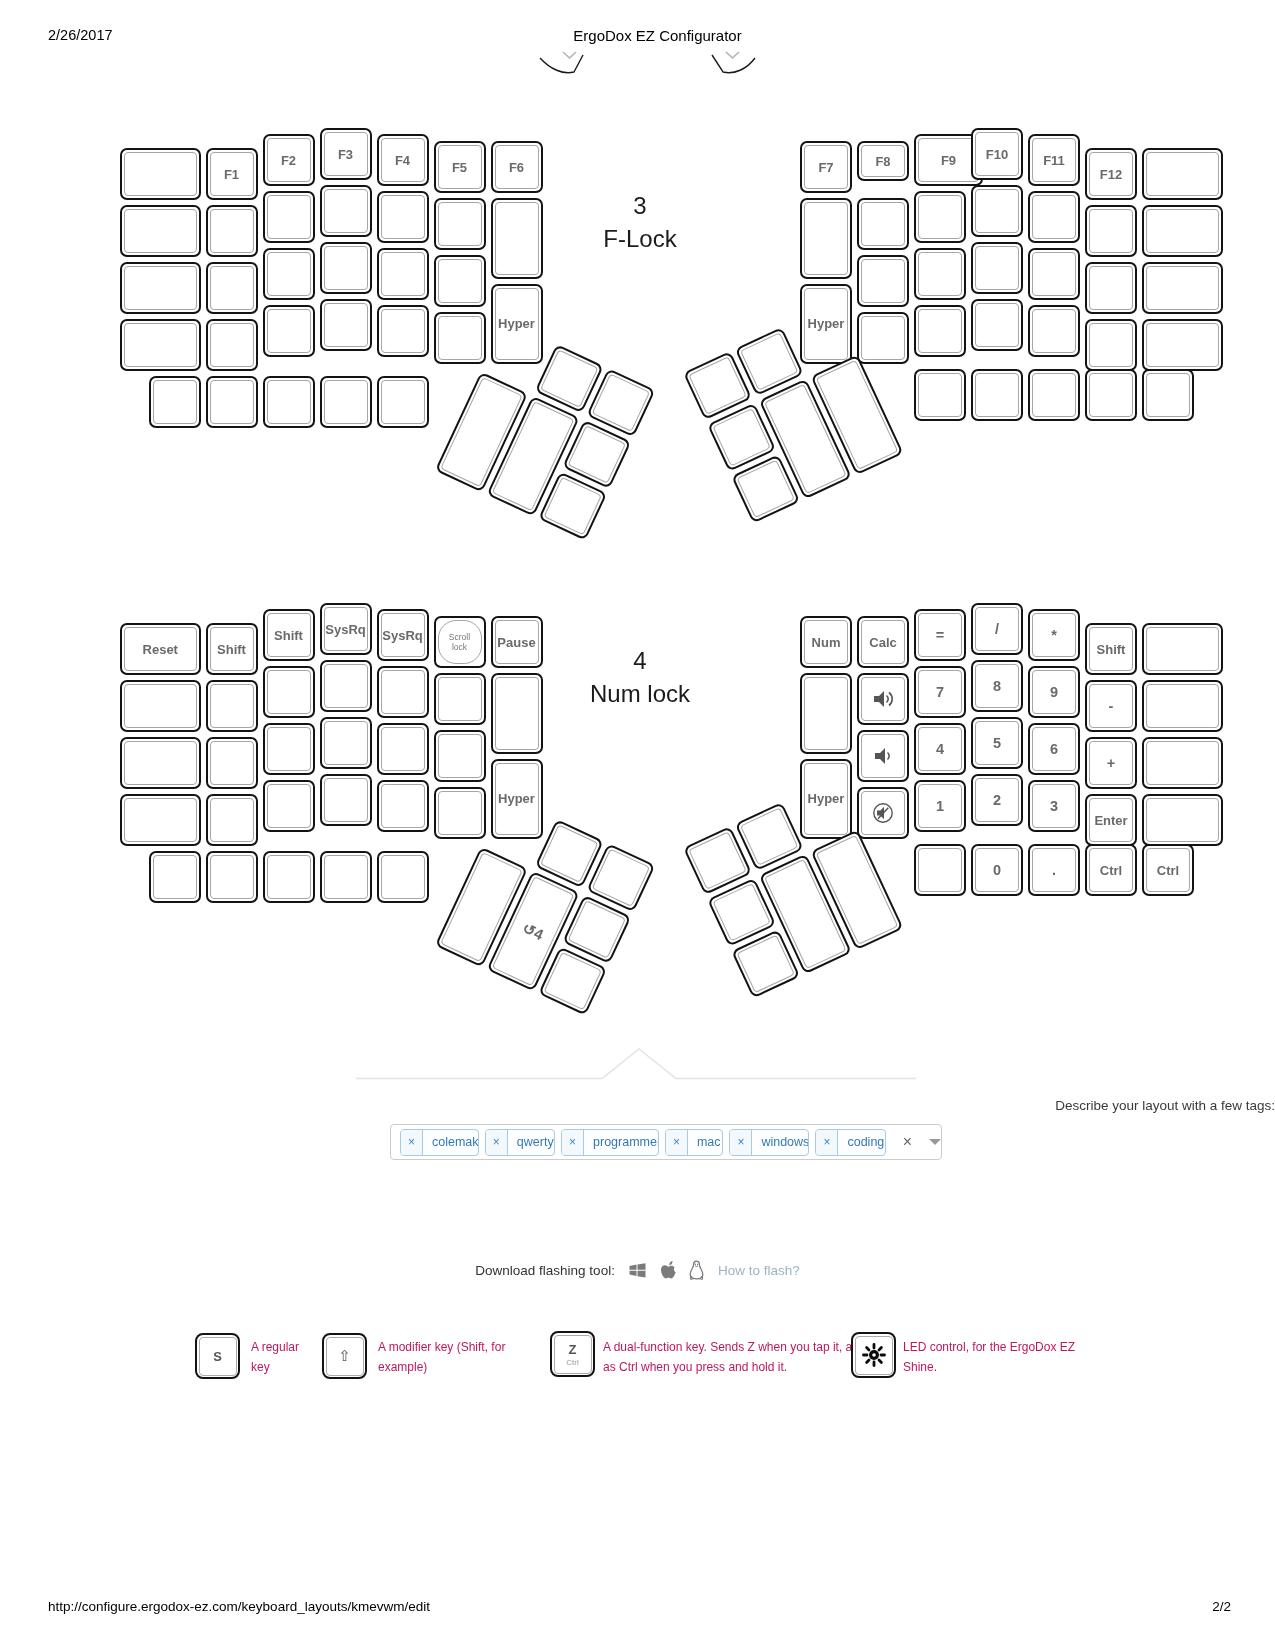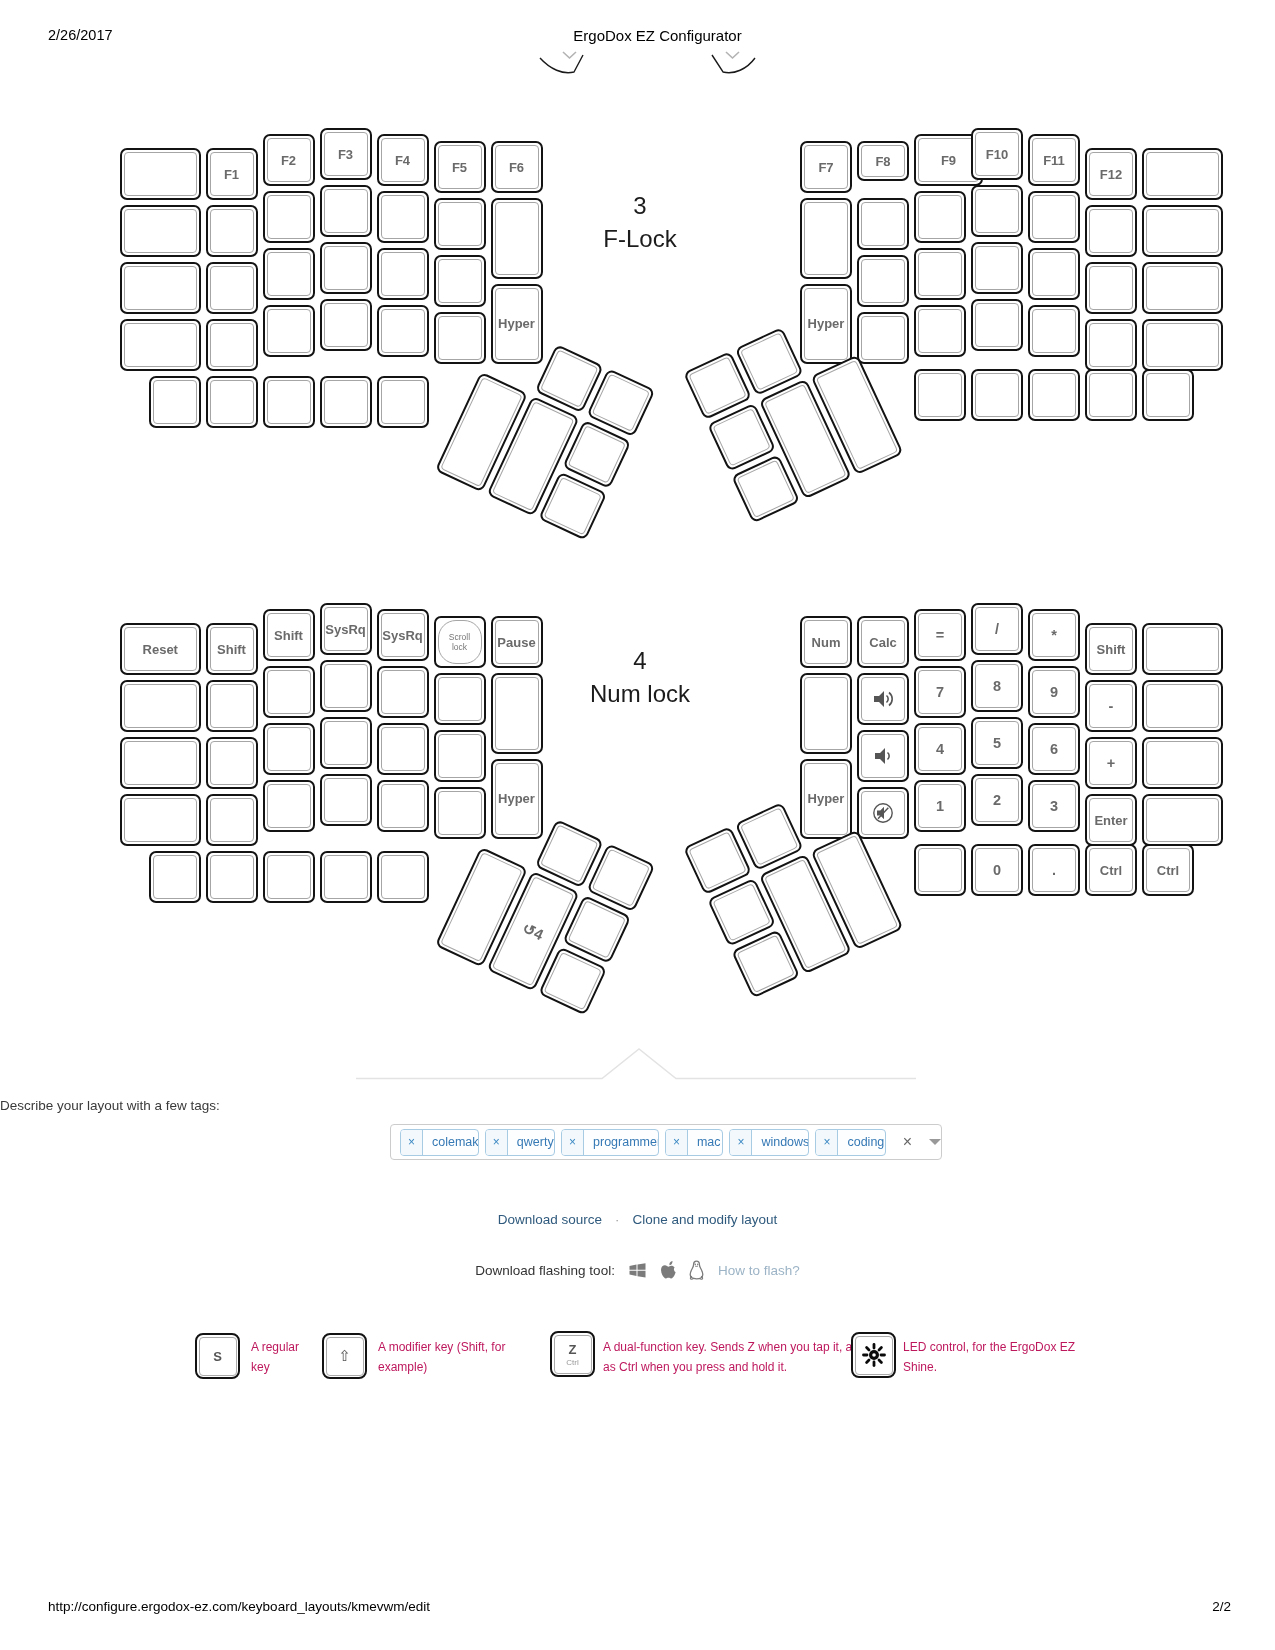--- a/index.html
+++ b/index.html
@@ -26,21 +26,21 @@
        color:#6a6a6a;font-weight:bold;font-size:13px;overflow:hidden;}
   .kin.sm{font-size:8.5px;font-weight:normal;color:#777;line-height:1.2;white-space:pre-line;border-radius:18px;}
   .kin.num{font-size:14.5px;}
   .kin.tog{font-size:15px;}
   .thumb{position:absolute;width:171px;height:171px;transform-origin:0 0;}
 
   
   .divider{position:absolute;left:356px;top:1046px;}
 
   
-  .tags-label{position:absolute;left:0;right:0;top:1098px;text-align:left;font-size:13.5px;color:#3a3a3a;}
+  .tags-label{position:absolute;left:0;right:0;top:1098px;text-align:right;font-size:13.5px;color:#3a3a3a;}
   .tagsbox{position:absolute;left:390px;top:1124px;width:552px;height:36px;border:1px solid #ccc;border-radius:4px;
            box-sizing:border-box;display:flex;align-items:center;padding-left:9px;gap:6px;background:#fff;}
   .tag{display:inline-flex;align-items:stretch;border:1px solid #a6cbe3;border-radius:4px;height:25px;
        background:#fdfeff;overflow:hidden;}
   .tag-x{display:flex;align-items:center;padding:0 7px;border-right:1px solid #a6cbe3;color:#3b88c3;
          font-size:12px;background:#f2f8fc;cursor:pointer;}
   .tag-t{display:flex;align-items:center;padding:0 9px;color:#3579b5;font-size:12.5px;}
   .clear-x{margin-left:11px;color:#666;font-size:16px;line-height:1;cursor:pointer;}
   .dd-arrow{margin-left:11px;width:0;height:0;border-left:6px solid transparent;border-right:6px solid transparent;
             border-top:6px solid #999;}
@@ -602,25 +602,20 @@
       <span class="tag-t">windows</span>
       </span>
     <span class="tag">
       <span class="tag-x">×</span>
       <span class="tag-t">coding</span>
       </span>
     <span class="clear-x">×</span>
     <span class="dd-arrow"></span>
   </div>
 
-  <div class="links">
-    <a>Download source</a>
-    <span class="dot">·</span>
-    <a>Clone and modify layout</a>
-  </div>
 
   <div class="flashrow">
     <span>Download flashing tool:</span>
     <span class="osicons">
       <svg width="19" height="19" viewBox="0 0 19 19">
         <path fill="#7b7b7b" d="M1.5,5 L8.5,3.6 L8.5,8.8 L1.5,8.8 Z M9.5,3.4 L17.5,2.2 L17.5,8.8 L9.5,8.8 Z
                                M1.5,9.8 L8.5,9.8 L8.5,15 L1.5,13.6 Z M9.5,9.8 L17.5,9.8 L17.5,16.4 L9.5,15.2 Z"></path>
       </svg>
       <svg width="19" height="20" viewBox="0 0 19 20">
         <path fill="#7b7b7b" d="M9,6.1 C7.8,4.7 5.6,4.9 4.3,6.3 C2.5,8.2 2.8,12 4.2,14.7 C5.2,16.7 6.6,18.4 8,18.4

